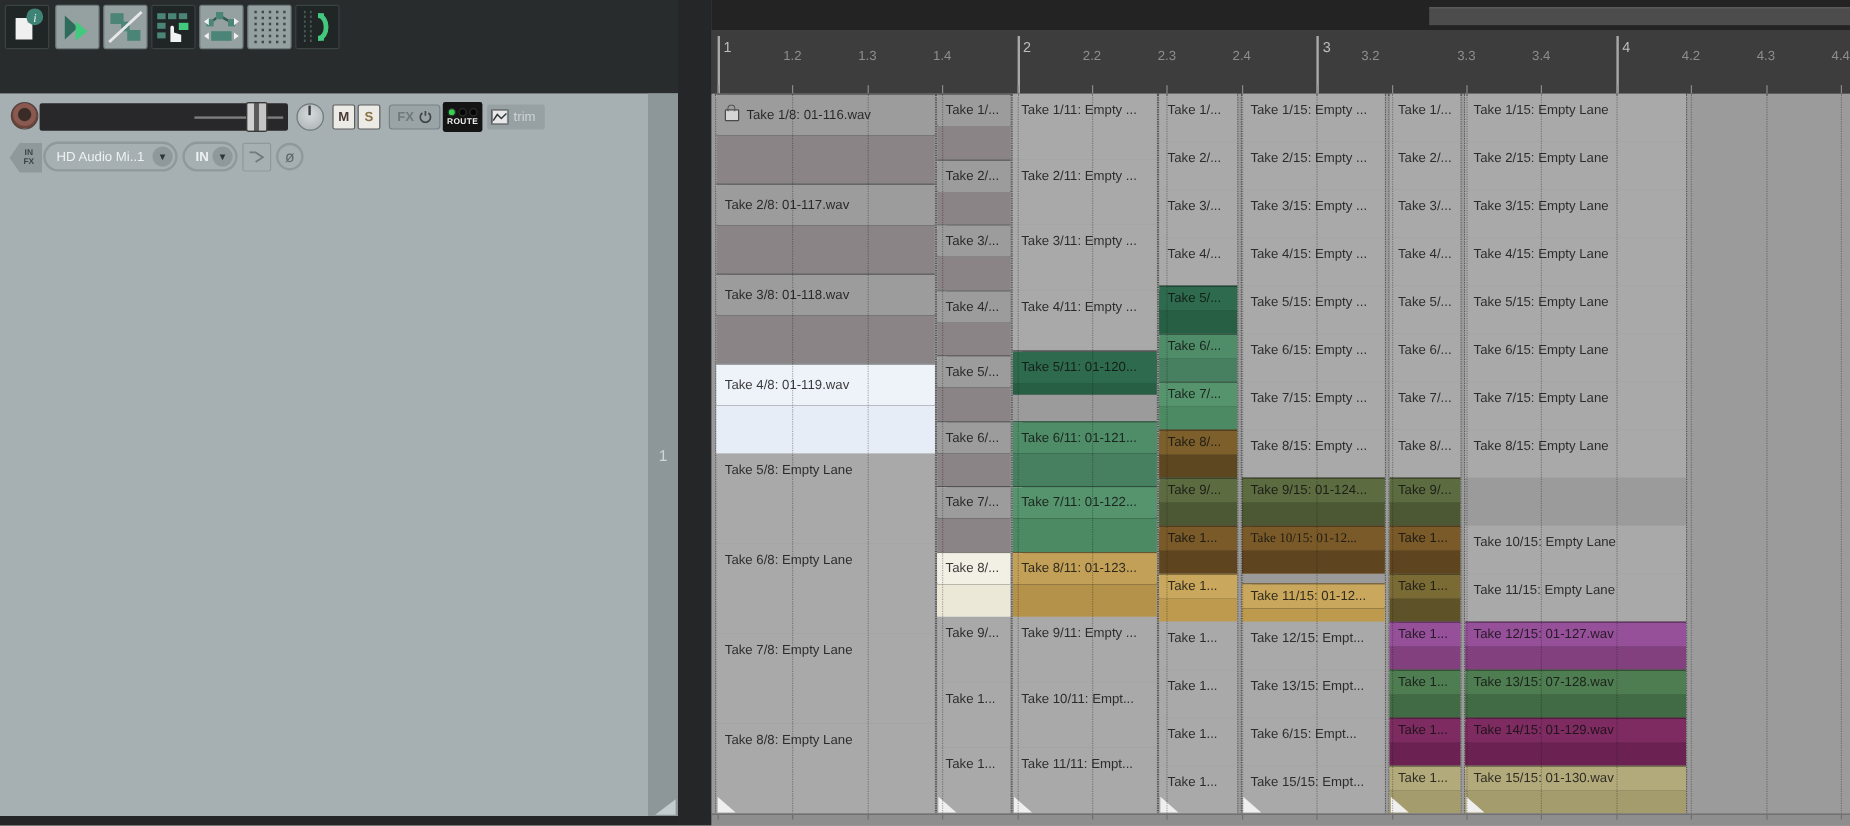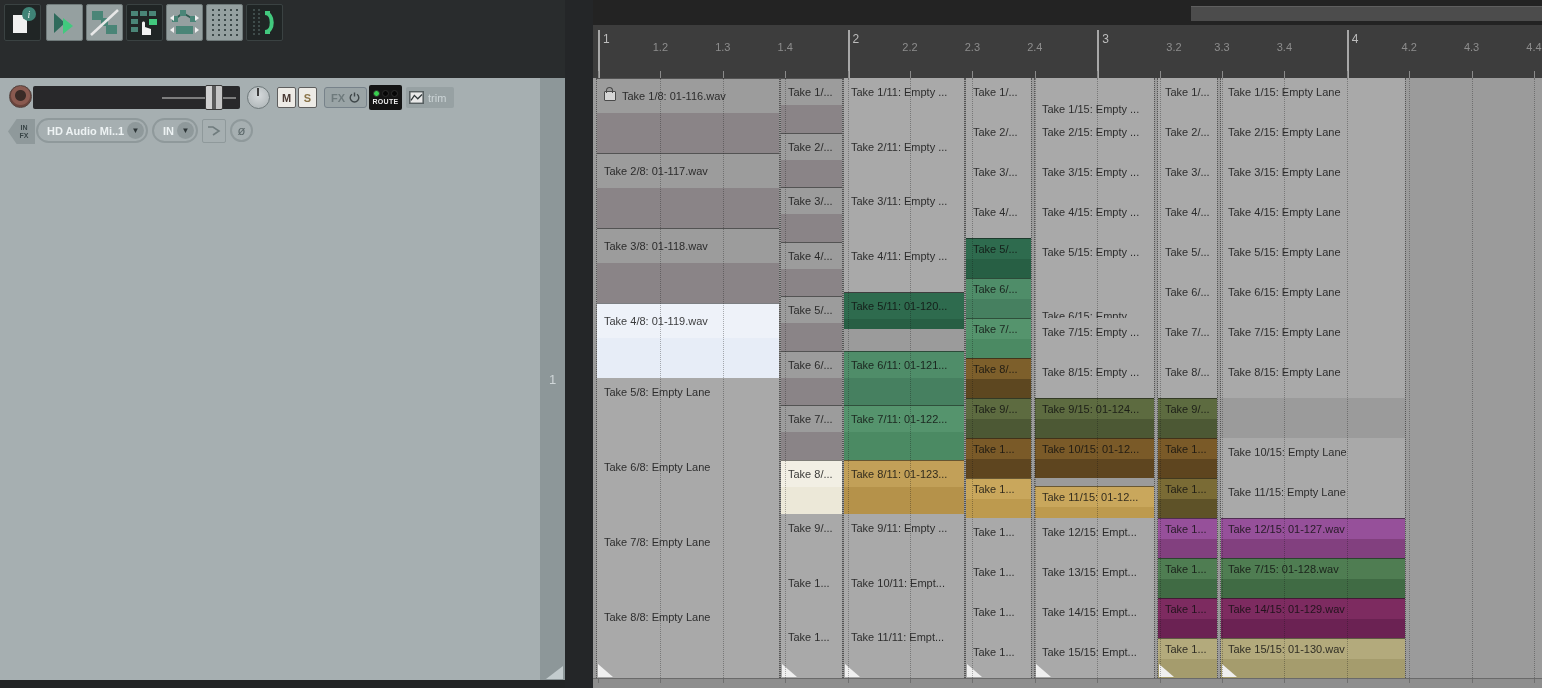--- a/index.html
+++ b/index.html
@@ -46,21 +46,21 @@
       display:flex;align-items:center;justify-content:flex-start;gap:4px;padding-left:3px;box-sizing:border-box;
       font-size:11px;color:#ccd4d6;}
   #trim-icon{width:15px;height:13px;background:#e9e9e9;border:1px solid #565e60;box-sizing:border-box;display:block;}
 
   #infx-badge{left:8px;top:119px;width:27px;height:25px;background:#8f999b;
       clip-path:polygon(0 50%,32% 0,100% 0,100% 100%,32% 100%);
       display:flex;flex-direction:column;align-items:center;justify-content:center;line-height:8px;
       font-size:7px;font-weight:bold;color:#394547;padding-left:5px;box-sizing:border-box;}
   .pill{position:absolute;top:118px;height:25px;border:2px solid #8f999b;border-radius:13px;box-sizing:border-box;
       display:flex;align-items:center;color:#edf2f3;font-size:11px;}
-  #device-pill{left:36px;width:112px;padding-left:9px;font-weight:bold;}
+  #device-pill{left:36px;width:112px;padding-left:9px;}
   #input-pill{left:152px;width:46px;padding-left:9px;font-weight:bold;}
   .dd-circle{position:absolute;right:2px;top:2px;width:17px;height:17px;border-radius:50%;background:#8f999b;
       display:flex;align-items:center;justify-content:center;font-size:8px;color:#2e3638;}
   #monitor-btn{left:202px;top:119px;width:24px;height:24px;border:1px solid #8f999b;border-radius:2px;box-sizing:border-box;
       display:flex;align-items:center;justify-content:center;}
   #phase-btn{left:230px;top:119px;width:23px;height:23px;border:2px solid #8f999b;border-radius:50%;box-sizing:border-box;
       display:flex;align-items:center;justify-content:center;font-size:13px;color:#5e6a6c;}
 
   
   #hscroll{left:593px;top:0;width:949px;height:25px;background:#232323;}
@@ -243,21 +243,21 @@
     <div class="ruler-tick" style="left: 254.6px;"></div>
     <div class="ruler-minor-label" style="left: 302px;">2.2</div>
     <div class="ruler-tick" style="left: 317px;"></div>
     <div class="ruler-minor-label" style="left: 364.4px;">2.3</div>
     <div class="ruler-tick" style="left: 379.4px;"></div>
     <div class="ruler-minor-label" style="left: 426.8px;">2.4</div>
     <div class="ruler-tick" style="left: 441.8px;"></div>
     <div class="ruler-major-line" style="left: 504.2px;"></div>
     <div class="ruler-major-label" style="left: 509.2px;">3</div>
     <div class="ruler-tick" style="left: 504.2px;"></div>
-    <div class="ruler-minor-label" style="left: 566px;">3.2</div>
+    <div class="ruler-minor-label" style="left: 534px;">3.2</div>
     <div class="ruler-tick" style="left: 566.6px;"></div>
     <div class="ruler-minor-label" style="left: 614px;">3.3</div>
     <div class="ruler-tick" style="left: 629px;"></div>
     <div class="ruler-minor-label" style="left: 676.4px;">3.4</div>
     <div class="ruler-tick" style="left: 691.4px;"></div>
     <div class="ruler-major-line" style="left: 753.8px;"></div>
     <div class="ruler-major-label" style="left: 758.8px;">4</div>
     <div class="ruler-tick" style="left: 753.8px;"></div>
     <div class="ruler-minor-label" style="left: 801.2px;">4.2</div>
     <div class="ruler-tick" style="left: 816.2px;"></div>
@@ -455,66 +455,66 @@
       <div class="lane" style="top: 520px; height: 40px; background: rgb(169, 169, 169);">
         <div class="lane-label" style="height: 22px; padding-top: 3px;">Take 1...</div>
       </div>
       <div class="lane" style="top: 560px; height: 40px; background: rgb(169, 169, 169);">
         <div class="lane-label" style="height: 22px; padding-top: 3px;">Take 1...</div>
       </div>
       <div class="fade-handle"></div>
     </div>
     <div class="item" style="left: 441px; width: 121px;">
       <div class="lane" style="top: 0px; height: 40px; background: rgb(169, 169, 169);">
-        <div class="lane-label" style="height: 22px; padding-top: 20px;">Take 1/15: Empty ...</div>
+        <div class="lane-label" style="height: 22px; padding-top: 3px;">Take 1/15: Empty ...</div>
       </div>
       <div class="lane" style="top: 40px; height: 40px; background: rgb(169, 169, 169);">
         <div class="lane-label" style="height: 22px; padding-top: 3px;">Take 2/15: Empty ...</div>
       </div>
       <div class="lane" style="top: 80px; height: 40px; background: rgb(169, 169, 169);">
         <div class="lane-label" style="height: 22px; padding-top: 3px;">Take 3/15: Empty ...</div>
       </div>
       <div class="lane" style="top: 120px; height: 40px; background: rgb(169, 169, 169);">
         <div class="lane-label" style="height: 22px; padding-top: 3px;">Take 4/15: Empty ...</div>
       </div>
       <div class="lane" style="top: 160px; height: 40px; background: rgb(169, 169, 169);">
         <div class="lane-label" style="height: 22px; padding-top: 3px;">Take 5/15: Empty ...</div>
       </div>
       <div class="lane" style="top: 200px; height: 40px; background: rgb(169, 169, 169);">
-        <div class="lane-label" style="height: 22px; padding-top: 3px; margin-top: 24px;">Take 6/15: Empty ...</div>
+        <div class="lane-label" style="height: 22px; padding-top: 3px;">Take 6/15: Empty ...</div>
       </div>
       <div class="lane" style="top: 240px; height: 40px; background: rgb(169, 169, 169);">
         <div class="lane-label" style="height: 22px; padding-top: 3px;">Take 7/15: Empty ...</div>
       </div>
       <div class="lane" style="top: 280px; height: 40px; background: rgb(169, 169, 169);">
         <div class="lane-label" style="height: 22px; padding-top: 3px;">Take 8/15: Empty ...</div>
       </div>
       <div class="lane lane-content" style="top: 320px; height: 40px; background: rgb(93, 107, 64);">
         <div class="lane-body" style="height: 19px; background: rgb(76, 88, 52);"></div>
         <div class="edge-dash"></div>
         <div class="lane-label" style="height: 20px; background: rgb(93, 107, 64);">Take 9/15: 01-124...</div>
       </div>
       <div class="lane lane-content" style="top: 360px; height: 40px; background: rgb(122, 90, 40);">
         <div class="lane-body" style="height: 19px; background: rgb(94, 69, 31);"></div>
         <div class="edge-dash"></div>
-        <div class="lane-label" style="height: 20px; background: rgb(122, 90, 40);">Take 10/15: 01-12...</div>
+        <div class="lane-label" style="height: 20px; background: rgb(122, 90, 40); font-family: Liberation Serif, serif;">Take 10/15: 01-12...</div>
       </div>
       <div class="lane lane-content" style="top: 408px; height: 40px; background: rgb(201, 167, 92);">
         <div class="lane-body" style="height: 19px; background: rgb(189, 154, 78);"></div>
         <div class="edge-dash"></div>
         <div class="lane-label" style="height: 20px; background: rgb(201, 167, 92);">Take 11/15: 01-12...</div>
       </div>
       <div class="lane" style="top: 440px; height: 40px; background: rgb(169, 169, 169);">
         <div class="lane-label" style="height: 22px; padding-top: 3px;">Take 12/15: Empt...</div>
       </div>
       <div class="lane" style="top: 480px; height: 40px; background: rgb(169, 169, 169);">
         <div class="lane-label" style="height: 22px; padding-top: 3px;">Take 13/15: Empt...</div>
       </div>
       <div class="lane" style="top: 520px; height: 40px; background: rgb(169, 169, 169);">
-        <div class="lane-label" style="height: 22px; padding-top: 3px;">Take 14/15: Empt...</div>
+        <div class="lane-label" style="height: 22px; padding-top: 3px;">Take 6/15: Empt...</div>
       </div>
       <div class="lane" style="top: 560px; height: 40px; background: rgb(169, 169, 169);">
         <div class="lane-label" style="height: 22px; padding-top: 3px;">Take 15/15: Empt...</div>
       </div>
       <div class="fade-handle"></div>
     </div>
     <div class="item" style="left: 564px; width: 61px;">
       <div class="lane" style="top: 0px; height: 40px; background: rgb(169, 169, 169);">
         <div class="lane-label" style="height: 22px; padding-top: 3px;">Take 1/...</div>
       </div>
@@ -608,21 +608,21 @@
         <div class="lane-label" style="height: 22px; padding-top: 3px;">Take 11/15: Empty Lane</div>
       </div>
       <div class="lane lane-content" style="top: 440px; height: 40px; background: rgb(150, 80, 154);">
         <div class="lane-body" style="height: 19px; background: rgb(130, 64, 127);"></div>
         <div class="edge-dash"></div>
         <div class="lane-label" style="height: 20px; background: rgb(150, 80, 154);">Take 12/15: 01-127.wav</div>
       </div>
       <div class="lane lane-content" style="top: 480px; height: 40px; background: rgb(79, 125, 82);">
         <div class="lane-body" style="height: 19px; background: rgb(64, 107, 68);"></div>
         <div class="edge-dash"></div>
-        <div class="lane-label" style="height: 20px; background: rgb(79, 125, 82);">Take 7/15: 01-128.wav</div>
+        <div class="lane-label" style="height: 20px; background: rgb(79, 125, 82);">Take 13/15: 07-128.wav</div>
       </div>
       <div class="lane lane-content" style="top: 520px; height: 40px; background: rgb(125, 43, 96);">
         <div class="lane-body" style="height: 19px; background: rgb(107, 34, 83);"></div>
         <div class="edge-dash"></div>
         <div class="lane-label" style="height: 20px; background: rgb(125, 43, 96);">Take 14/15: 01-129.wav</div>
       </div>
       <div class="lane lane-content" style="top: 560px; height: 40px; background: rgb(179, 170, 124);">
         <div class="lane-body" style="height: 19px; background: rgb(165, 156, 109);"></div>
         <div class="edge-dash"></div>
         <div class="lane-label" style="height: 20px; background: rgb(179, 170, 124);">Take 15/15: 01-130.wav</div>

